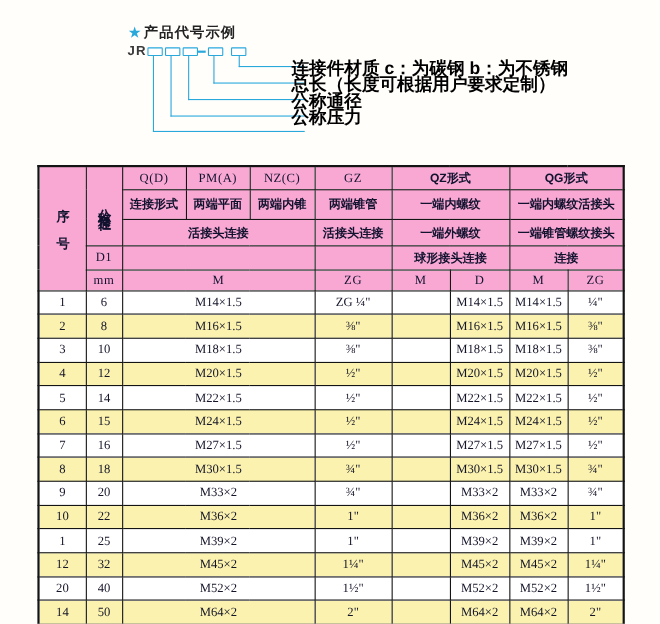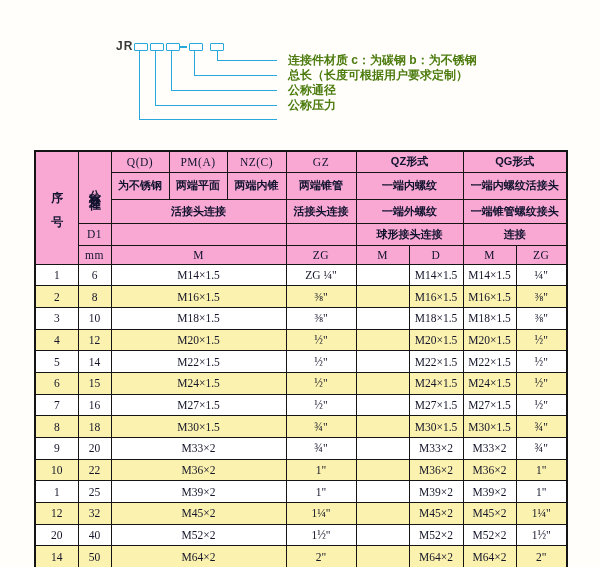--- a/index.html
+++ b/index.html
@@ -17,21 +17,21 @@
   .jr { position:absolute; left:116px; top:39px; font-size:12px; font-weight:bold; color:#3a3a3a; letter-spacing:1px; }
   .code-box { position:absolute; top:43px; width:12px; height:6px; border:1.5px solid #29a8dc; background:#fff; border-radius:1px; }
   .b1{left:134px} .b2{left:150px} .b3{left:166px} .b4{left:189px} .b5{left:210px}
   .code-dash { position:absolute; top:46px; left:180px; width:7px; height:2px; background:#29a8dc; }
   .connector { position:absolute; border-left:1.5px solid #29a8dc; border-bottom:1.5px solid #29a8dc; }
   .c1{left:139px; top:50px; width:137px; height:69px;}
   .c2{left:155px; top:50px; width:121px; height:55px;}
   .c3{left:171px; top:50px; width:105px; height:40px;}
   .c4{left:194px; top:50px; width:82px;  height:25px;}
   .c5{left:217px; top:50px; width:59px;  height:10px;}
-  .diagram-label { position:absolute; left:288px; font-size:12px; font-weight:bold; color:#4d7c0f; white-space:nowrap; }
+  .diagram-label { position:absolute; left:265px; font-size:16px; font-weight:bold; color:#000000; white-space:nowrap; }
   .l0{top:52px} .l1{top:67px} .l2{top:82px} .l3{top:97px} .l4{top:111px}
 
   
   .table-title {
     position:absolute; left:35px; top:121px; margin:0;
     font-family:"Liberation Serif", serif; font-style:italic; font-weight:bold;
     font-size:18px; color:#111; letter-spacing:2px; white-space:nowrap;
   }
 
   
@@ -59,20 +59,23 @@
     font-size:12px; font-weight:bold; color:#10122e;
   }
   th.seq-h .vtext { letter-spacing:26px; }
   th.dia-h .vtext { letter-spacing:3px; }
 </style>
 </head>
 <body>
 
 <div class="canvas">
 
+  <div class="diagram-title">
+    <span class="star">★</span><span>产品代号示例</span>
+  </div>
   <span class="jr">JR</span>
 
   <span class="code-box b1"></span>
   <span class="code-box b2"></span>
   <span class="code-box b3"></span>
   <span class="code-dash"></span>
   <span class="code-box b4"></span>
   <span class="code-box b5"></span>
 
   <div class="connector c1"></div>
@@ -105,21 +108,21 @@
         <th rowspan="5" class="seq-h"><span class="vtext">序号</span></th>
         <th rowspan="3" class="dia-h"><span class="vtext">公称通径</span></th>
         <th class="code">Q(D)</th>
         <th class="code">PM(A)</th>
         <th class="code">NZ(C)</th>
         <th class="code">GZ</th>
         <th colspan="2">QZ形式</th>
         <th colspan="2">QG形式</th>
       </tr>
       <tr class="hr2">
-        <th>为不锈钢</th>
+        <th>连接形式</th>
         <th>两端平面</th>
         <th>两端内锥</th>
         <th>两端锥管</th>
         <th colspan="2">一端内螺纹</th>
         <th colspan="2">一端内螺纹活接头</th>
       </tr>
       <tr class="hr3">
         <th colspan="3">活接头连接</th>
         <th>活接头连接</th>
         <th colspan="2">一端外螺纹</th>

